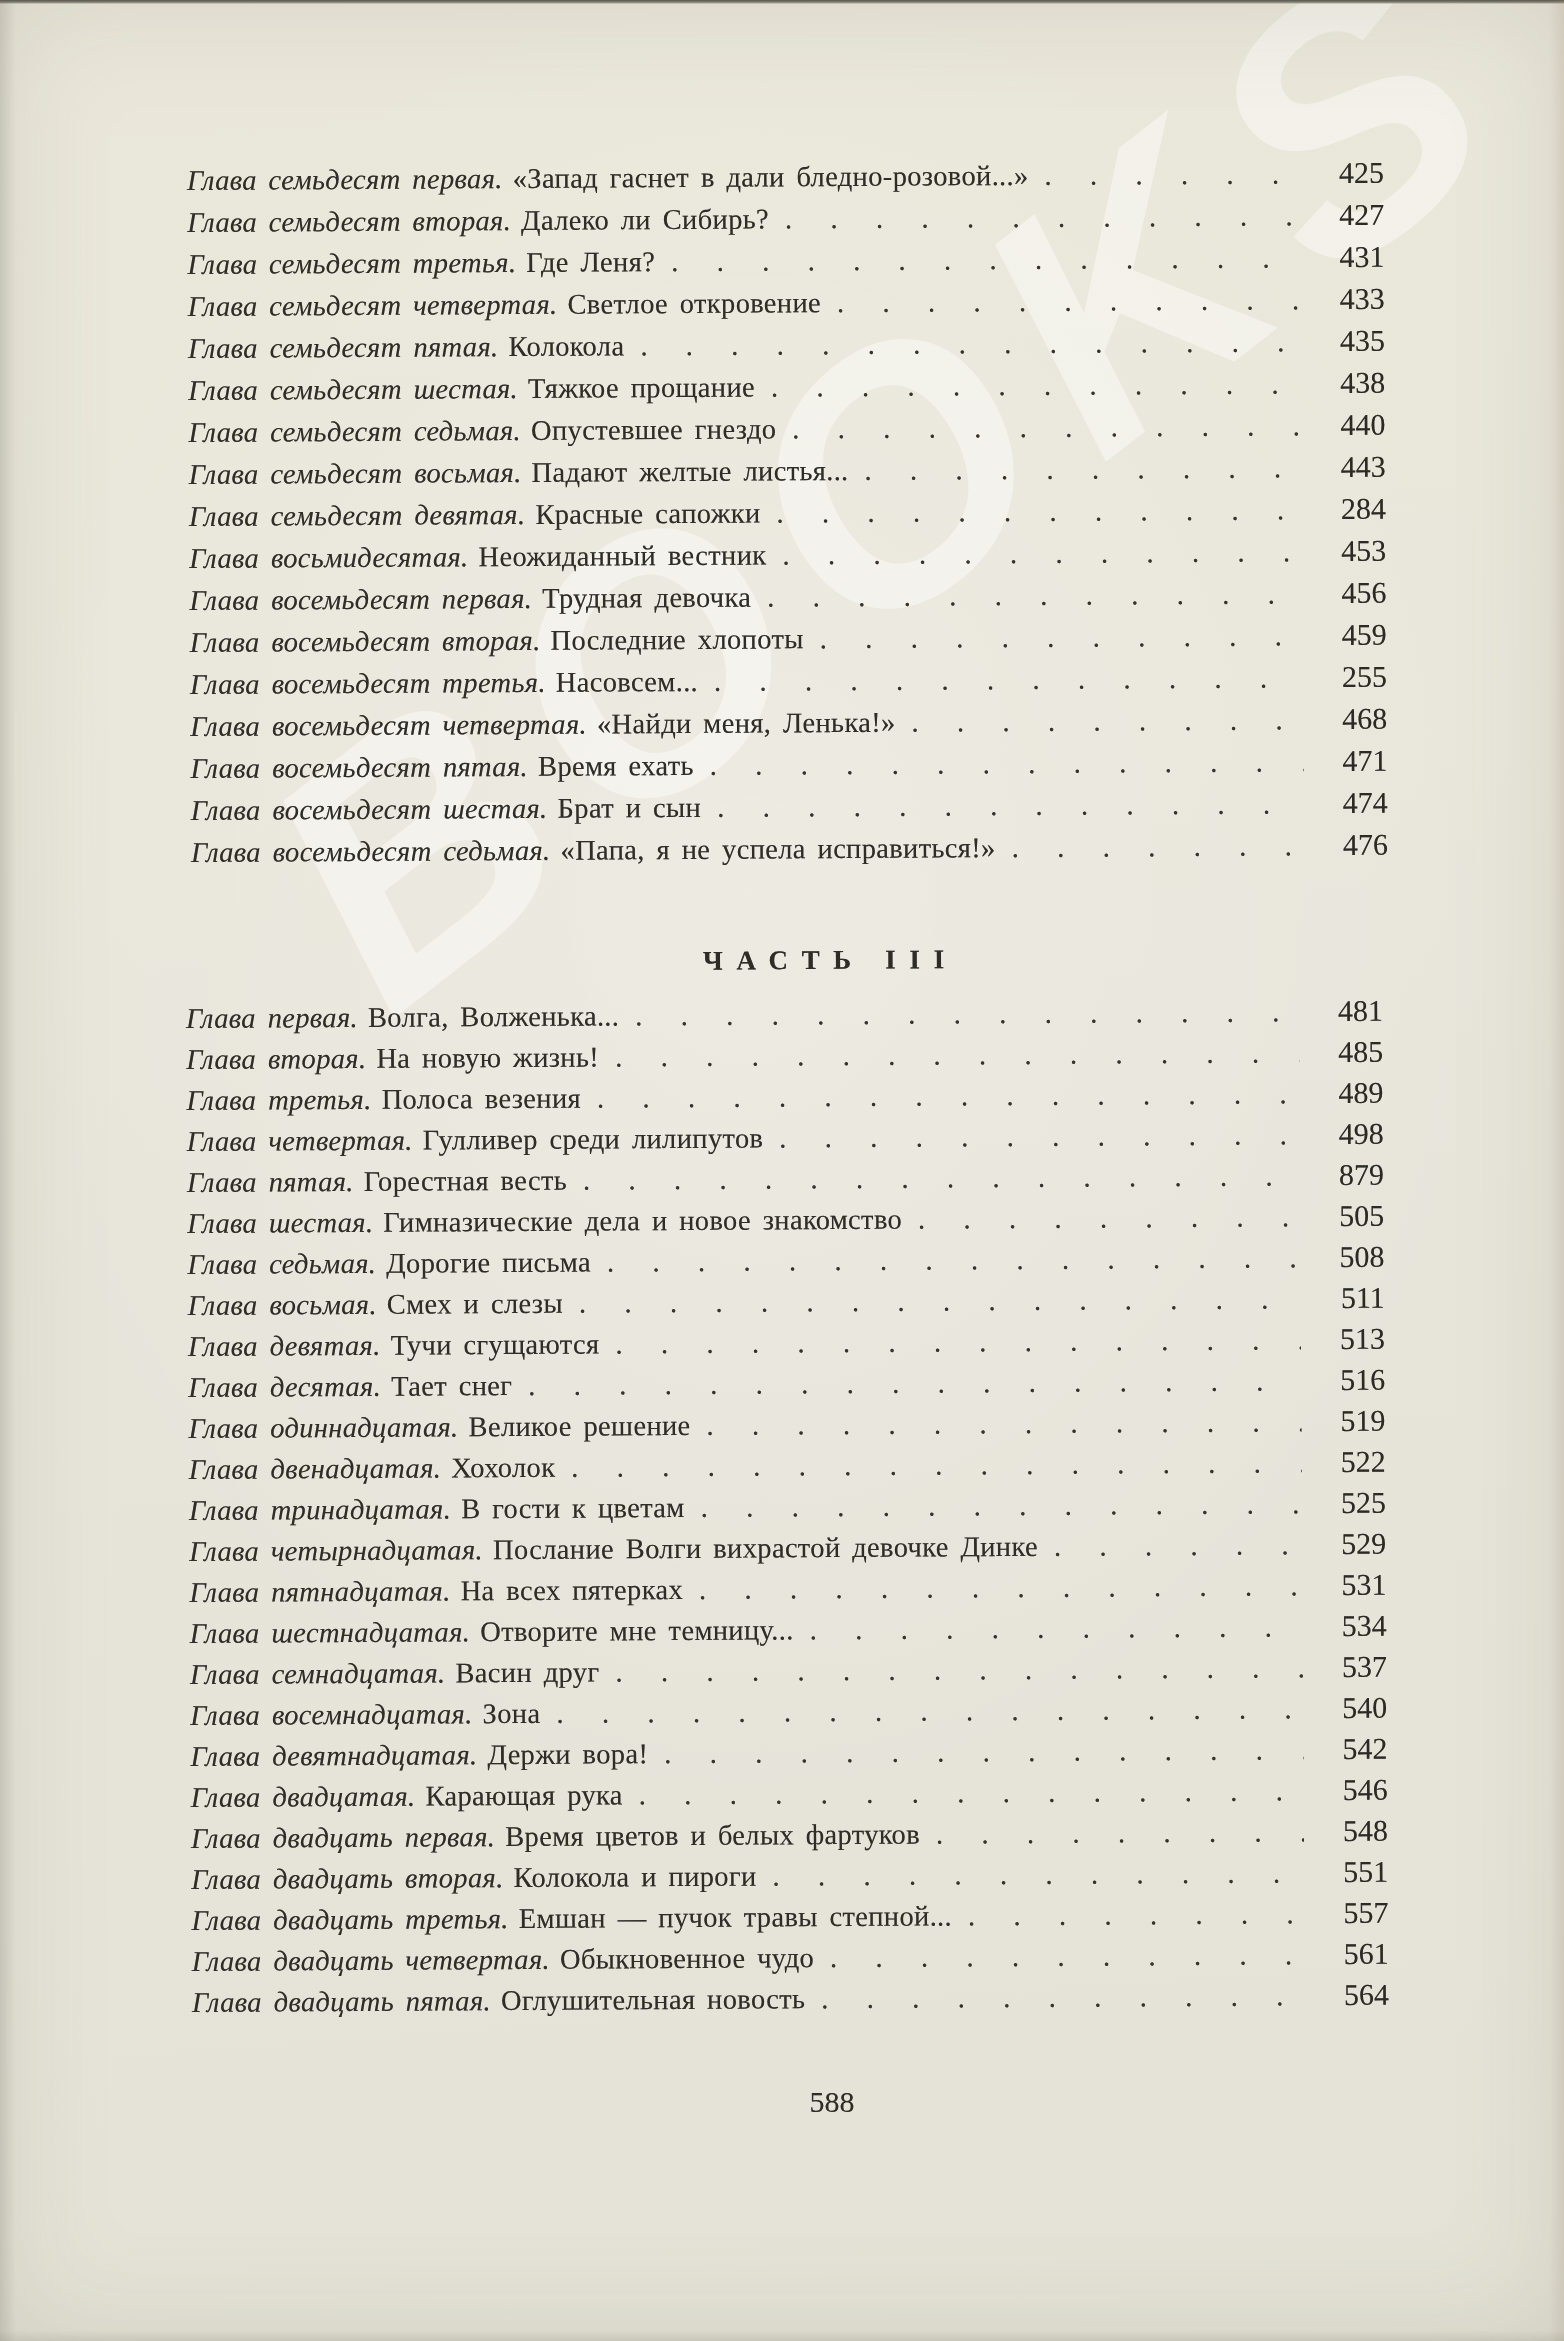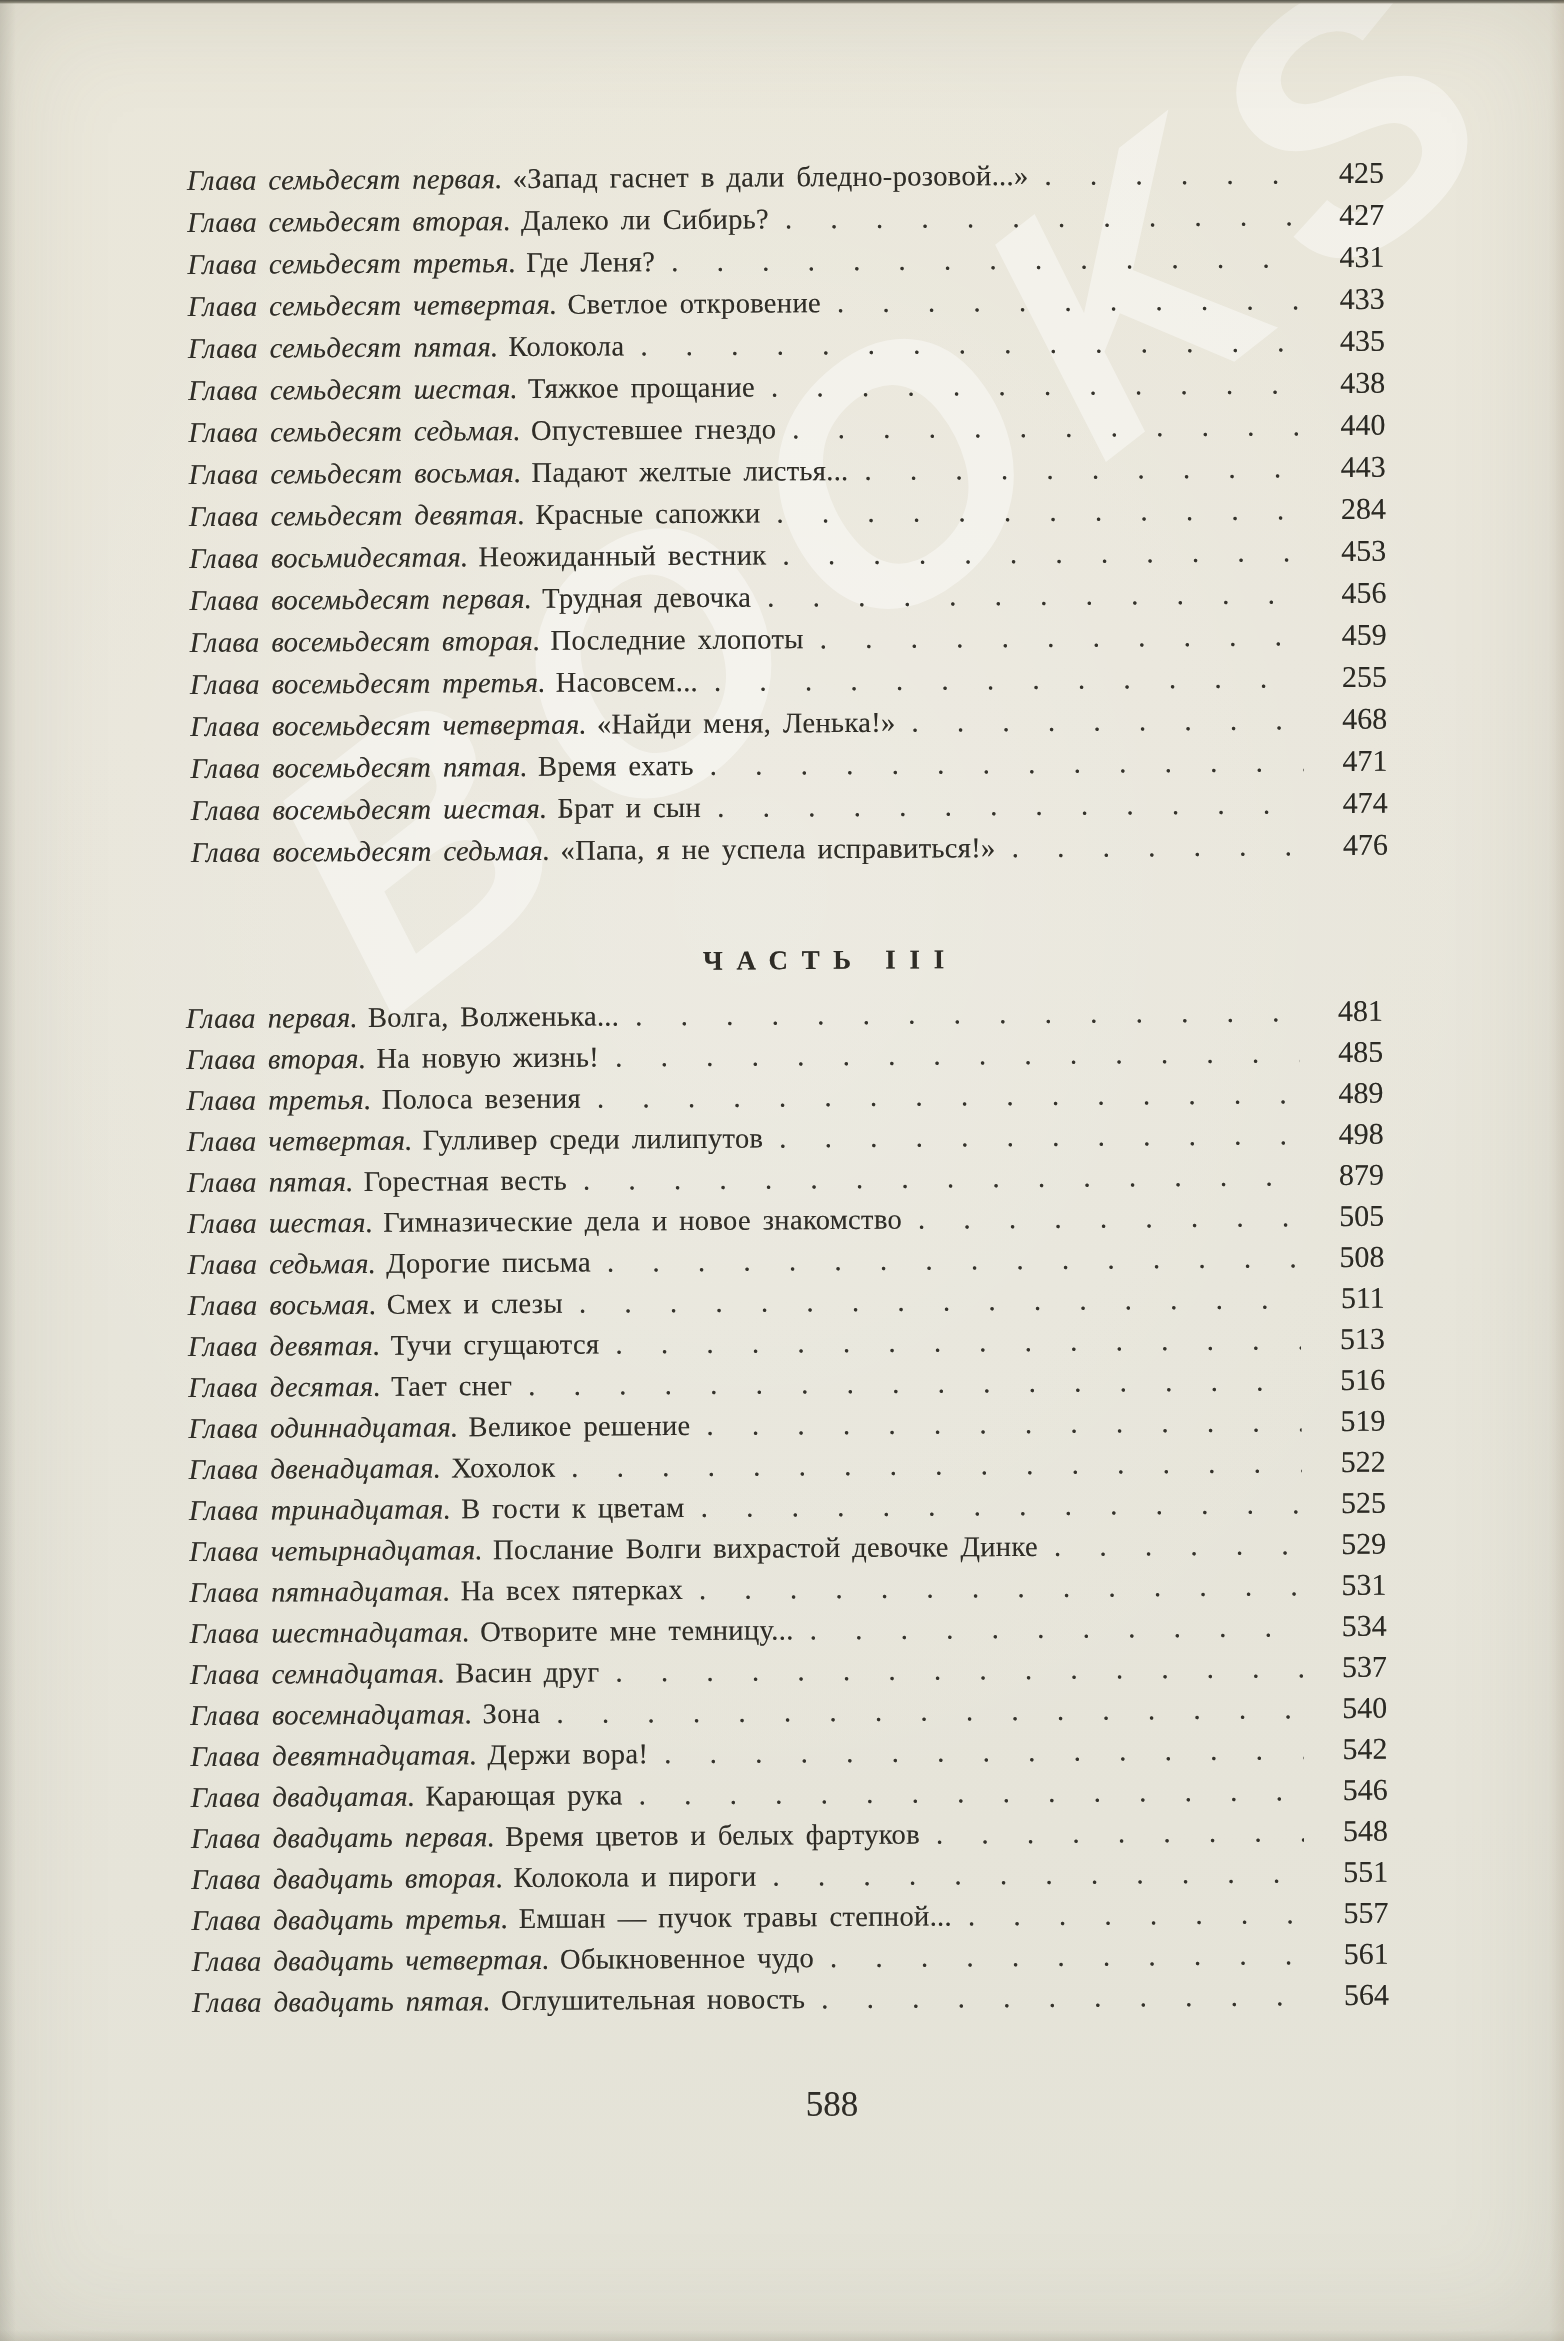--- a/index.html
+++ b/index.html
@@ -106,21 +106,21 @@
     font-weight: bold;
     letter-spacing: 13.7px;
     color: #2e2c26;
     text-shadow: 0 0 0.6px rgba(46,44,38,0.5);
   }
   .footer-num {
     position: absolute;
     left: 832px;
     top: 2085px;
     transform: translateX(-50%);
-    font-size: 35px;
+    font-size: 30px;
     color: #2f2d27;
     text-shadow: 0 0 0.6px rgba(47,45,39,0.45);
   }
 </style>
 </head>
 <body>
 
 <div class="scan">
 
   <div class="watermark">BOOKS</div>

